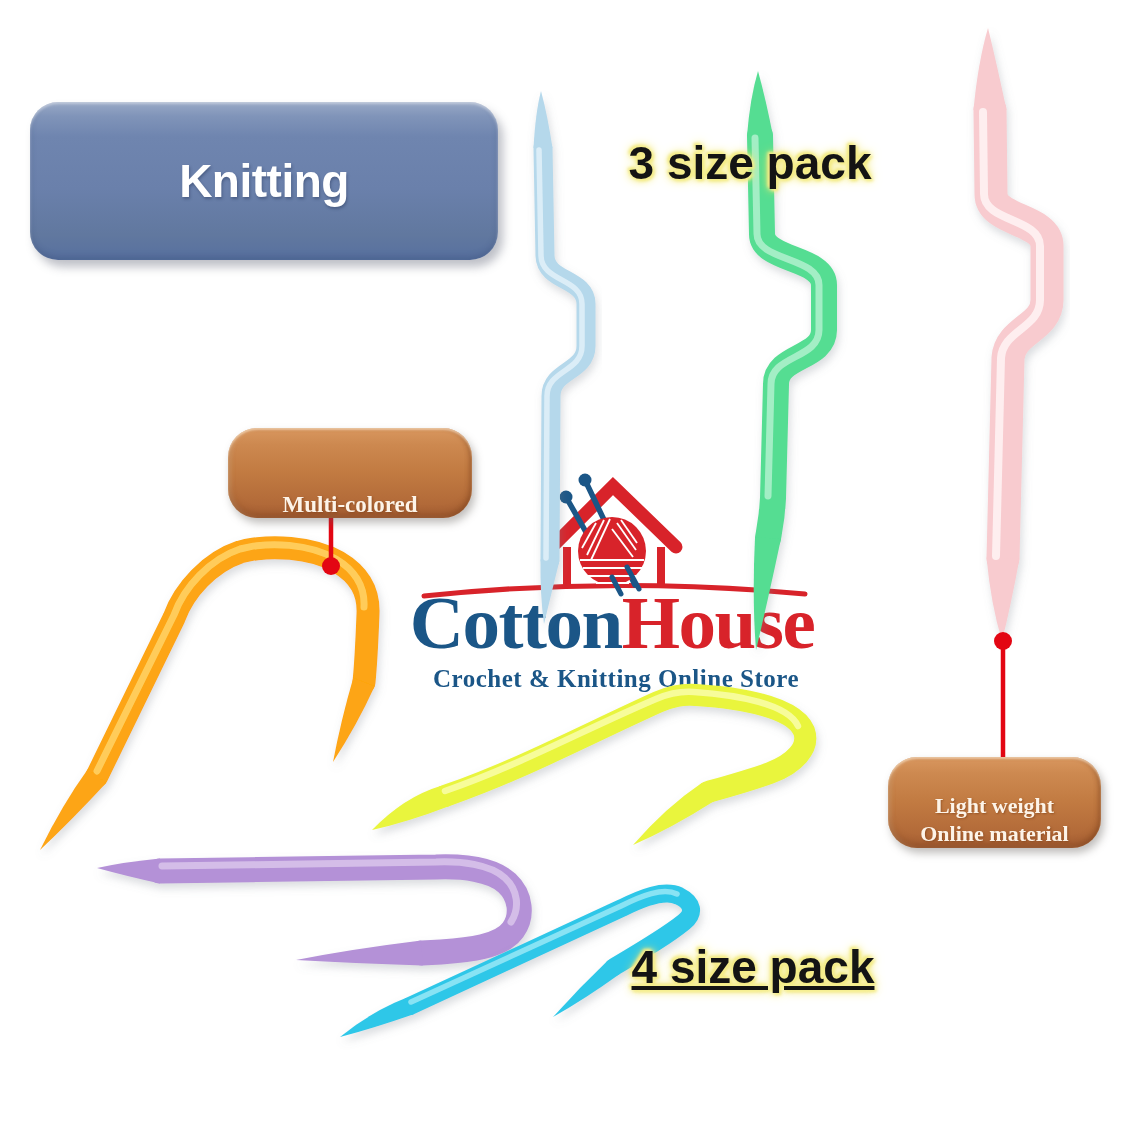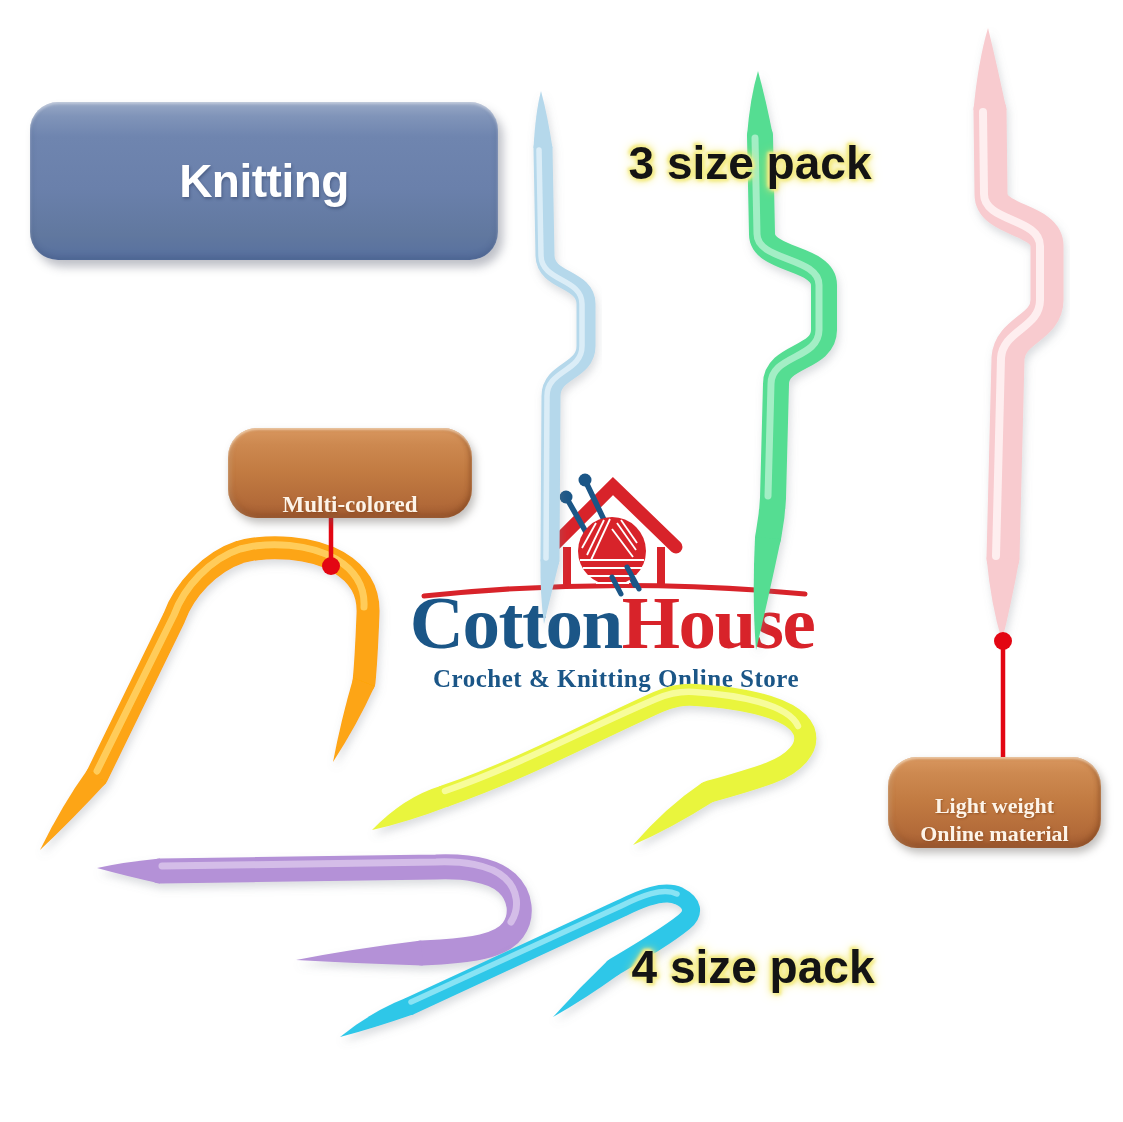--- a/index.html
+++ b/index.html
@@ -30,21 +30,21 @@
     display:flex;flex-direction:column;align-items:center;justify-content:center;
     color:#ffffff;font-weight:bold;font-size:46px;line-height:57px;letter-spacing:-0.5px;
     text-align:center;white-space:nowrap;text-shadow:1px 2px 3px rgba(40,55,90,.45);
   }
   .pack-badge{
     position:absolute;z-index:4;transform:translateX(-50%);
     font-size:46px;font-weight:600;color:#141414;white-space:nowrap;line-height:1;
     text-shadow:0 0 4px #f8f2a0,0 0 7px #f3ea7c,0 0 12px #efe464,2px 2px 3px #f4ec8a,-2px -2px 3px #f4ec8a;
   }
   .pack-3{left:750px;top:140px;}
-  .pack-4{left:753px;top:944px;}
+  .pack-4{left:753px;top:944px;text-decoration:underline;}
   .callout{
     position:absolute;z-index:4;border-radius:29px;
     background:linear-gradient(180deg,#d9975f 0%,#cd8950 18%,#c27b42 48%,#b56d3a 78%,#a96135 100%);
     box-shadow:inset 0 2px 2px rgba(255,235,210,.55), inset 0 -5px 7px rgba(110,55,20,.35),
                inset 3px 0 4px rgba(255,230,200,.25), inset -3px 0 4px rgba(120,60,25,.3),
                3px 5px 8px rgba(95,90,85,.4);
     display:flex;flex-direction:column;align-items:center;justify-content:flex-end;
     color:#fdf4e8;font-weight:bold;text-align:center;
     text-shadow:1px 1px 2px rgba(120,60,20,.55);
     font-family:Liberation Serif, serif;

